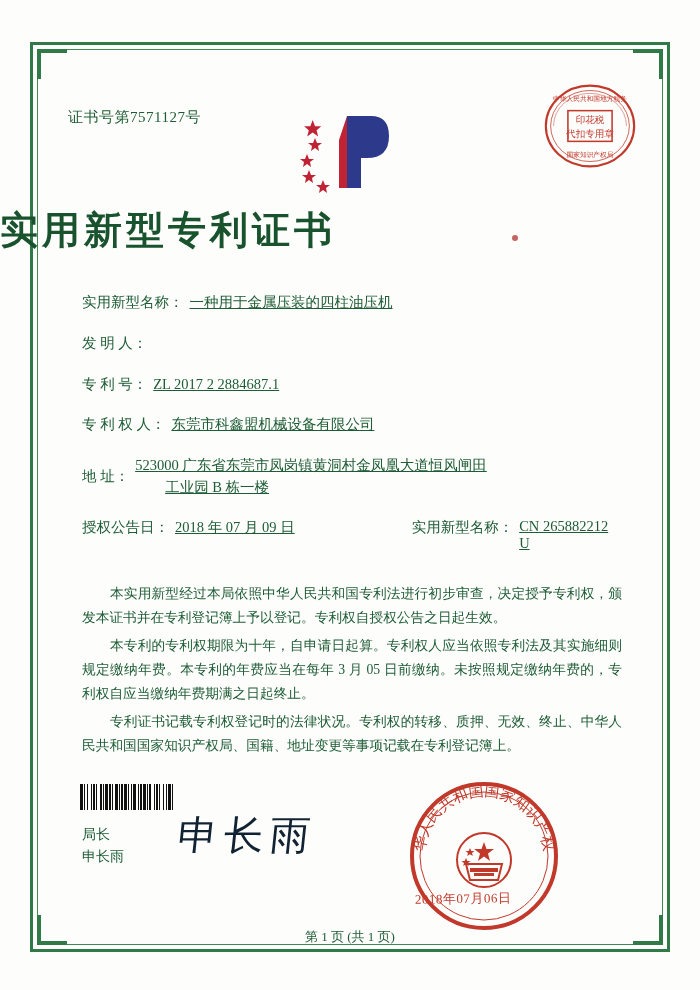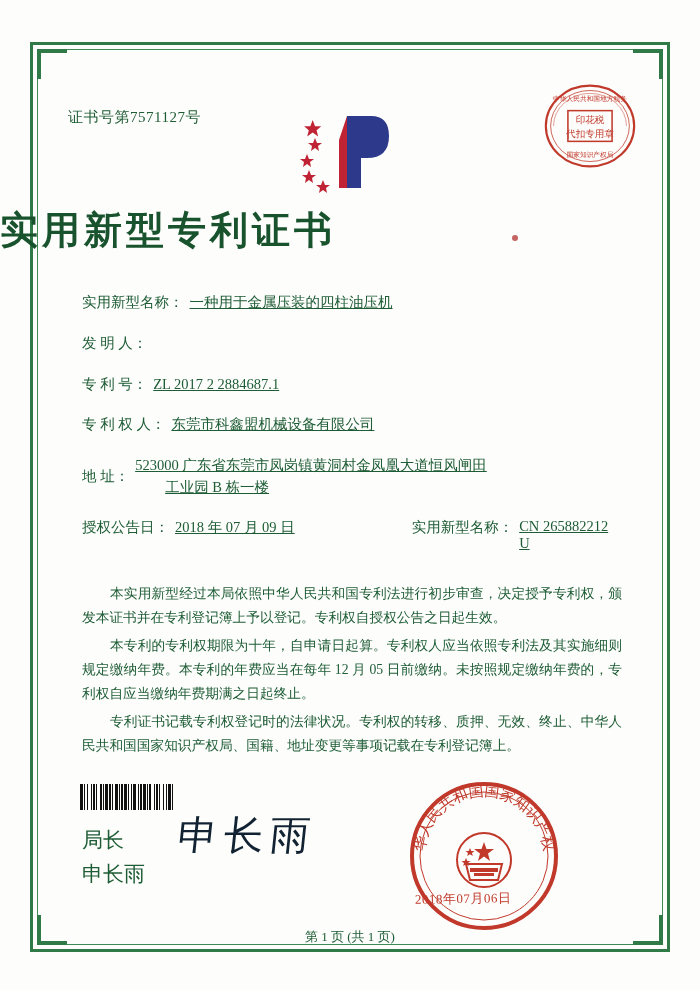--- a/index.html
+++ b/index.html
@@ -176,21 +176,21 @@
     display: block;
     background: #111;
     height: 100%;
   }
 
   
   .sig-label {
     position: absolute;
     left: 82px;
     top: 824px;
-    font-size: 21px;
+    font-size: 14px;
     line-height: 1.6;
     color: #1d5c35;
   }
   .sig-hand {
     position: absolute;
     left: 178px;
     top: 808px;
     font-size: 40px;
     color: #123;
     font-family: "Liberation Serif", "DejaVu Serif", serif;
@@ -307,21 +307,21 @@
       <span class="half">
         <span class="f-label">实用新型名称：</span>
         <span class="f-value">CN 265882212 U</span>
       </span>
     </div>
 
   </div>
 
   <div class="paras">
     <p>本实用新型经过本局依照中华人民共和国专利法进行初步审查，决定授予专利权，颁发本证书并在专利登记簿上予以登记。专利权自授权公告之日起生效。</p>
-    <p>本专利的专利权期限为十年，自申请日起算。专利权人应当依照专利法及其实施细则规定缴纳年费。本专利的年费应当在每年 12 月 05 日前缴纳。未按照规定缴纳年费的，专利权自应当缴纳年费期满之日起终止。</p>
+    <p>本专利的专利权期限为十年，自申请日起算。专利权人应当依照专利法及其实施细则规定缴纳年费。本专利的年费应当在每年 3 月 05 日前缴纳。未按照规定缴纳年费的，专利权自应当缴纳年费期满之日起终止。</p>
     <p>专利证书记载专利权登记时的法律状况。专利权的转移、质押、无效、终止、中华人民共和国国家知识产权局、国籍、地址变更等事项记载在专利登记簿上。</p>
   </div>
 
   <div class="barcode" id="barcode">
       <i style="width:3px;"></i>
       <i style="width:1px;background:transparent;"></i>
       <i style="width:1px;"></i>
       <i style="width:2px;background:transparent;"></i>
       <i style="width:1px;"></i>
       <i style="width:3px;background:transparent;"></i>

